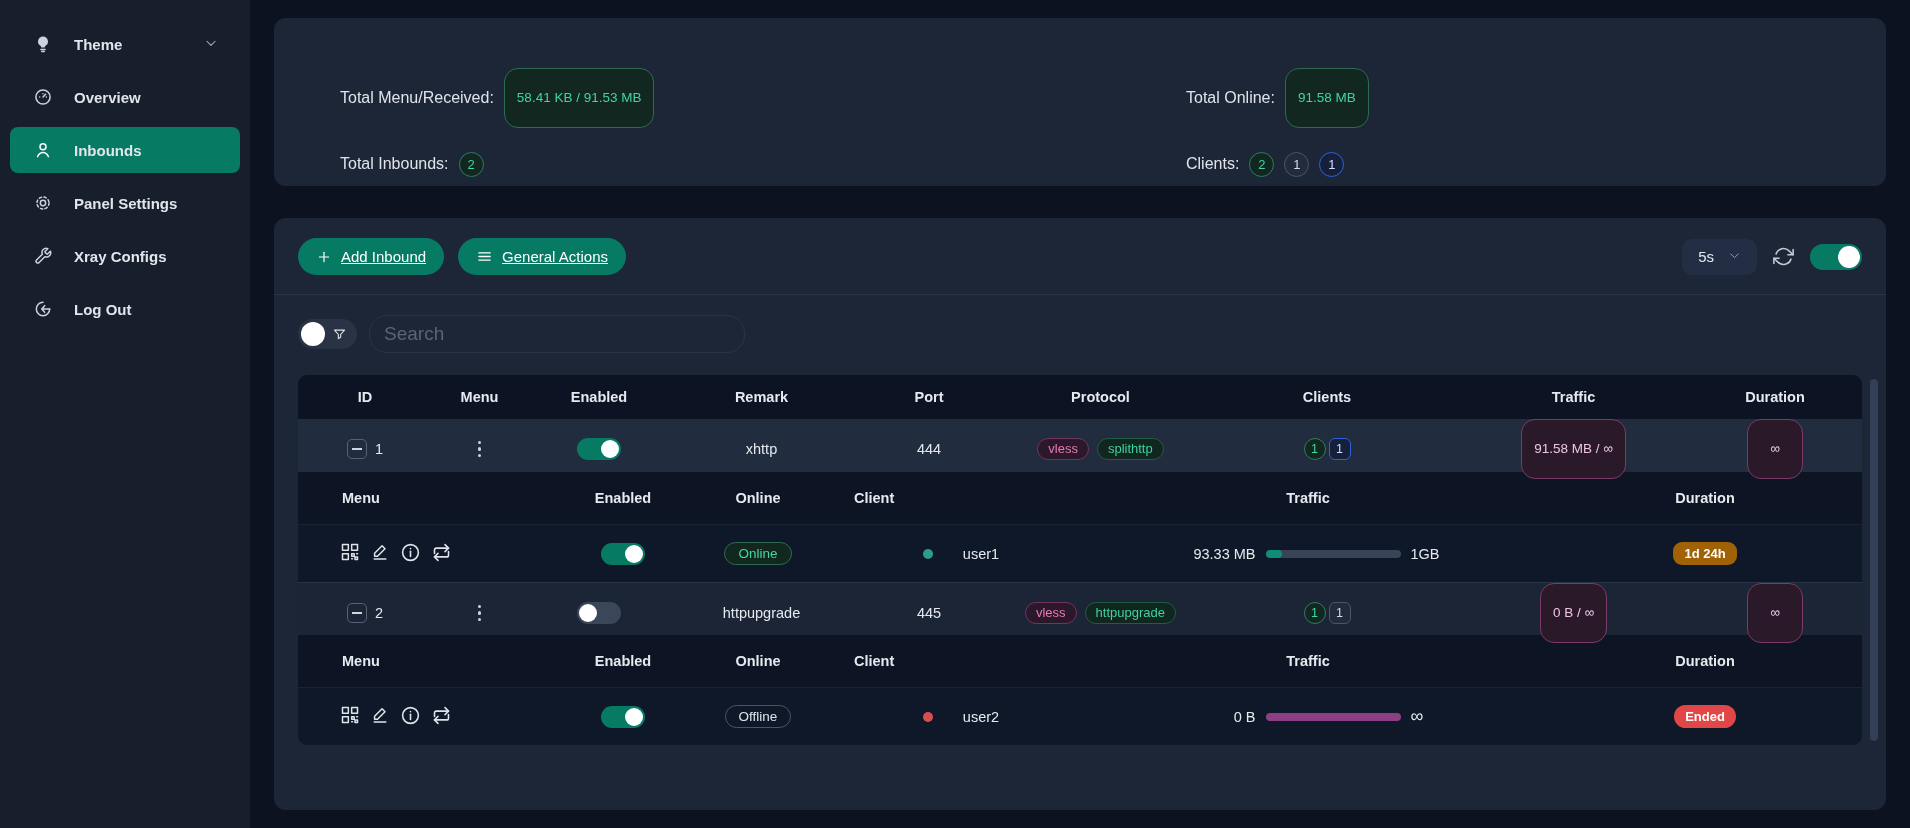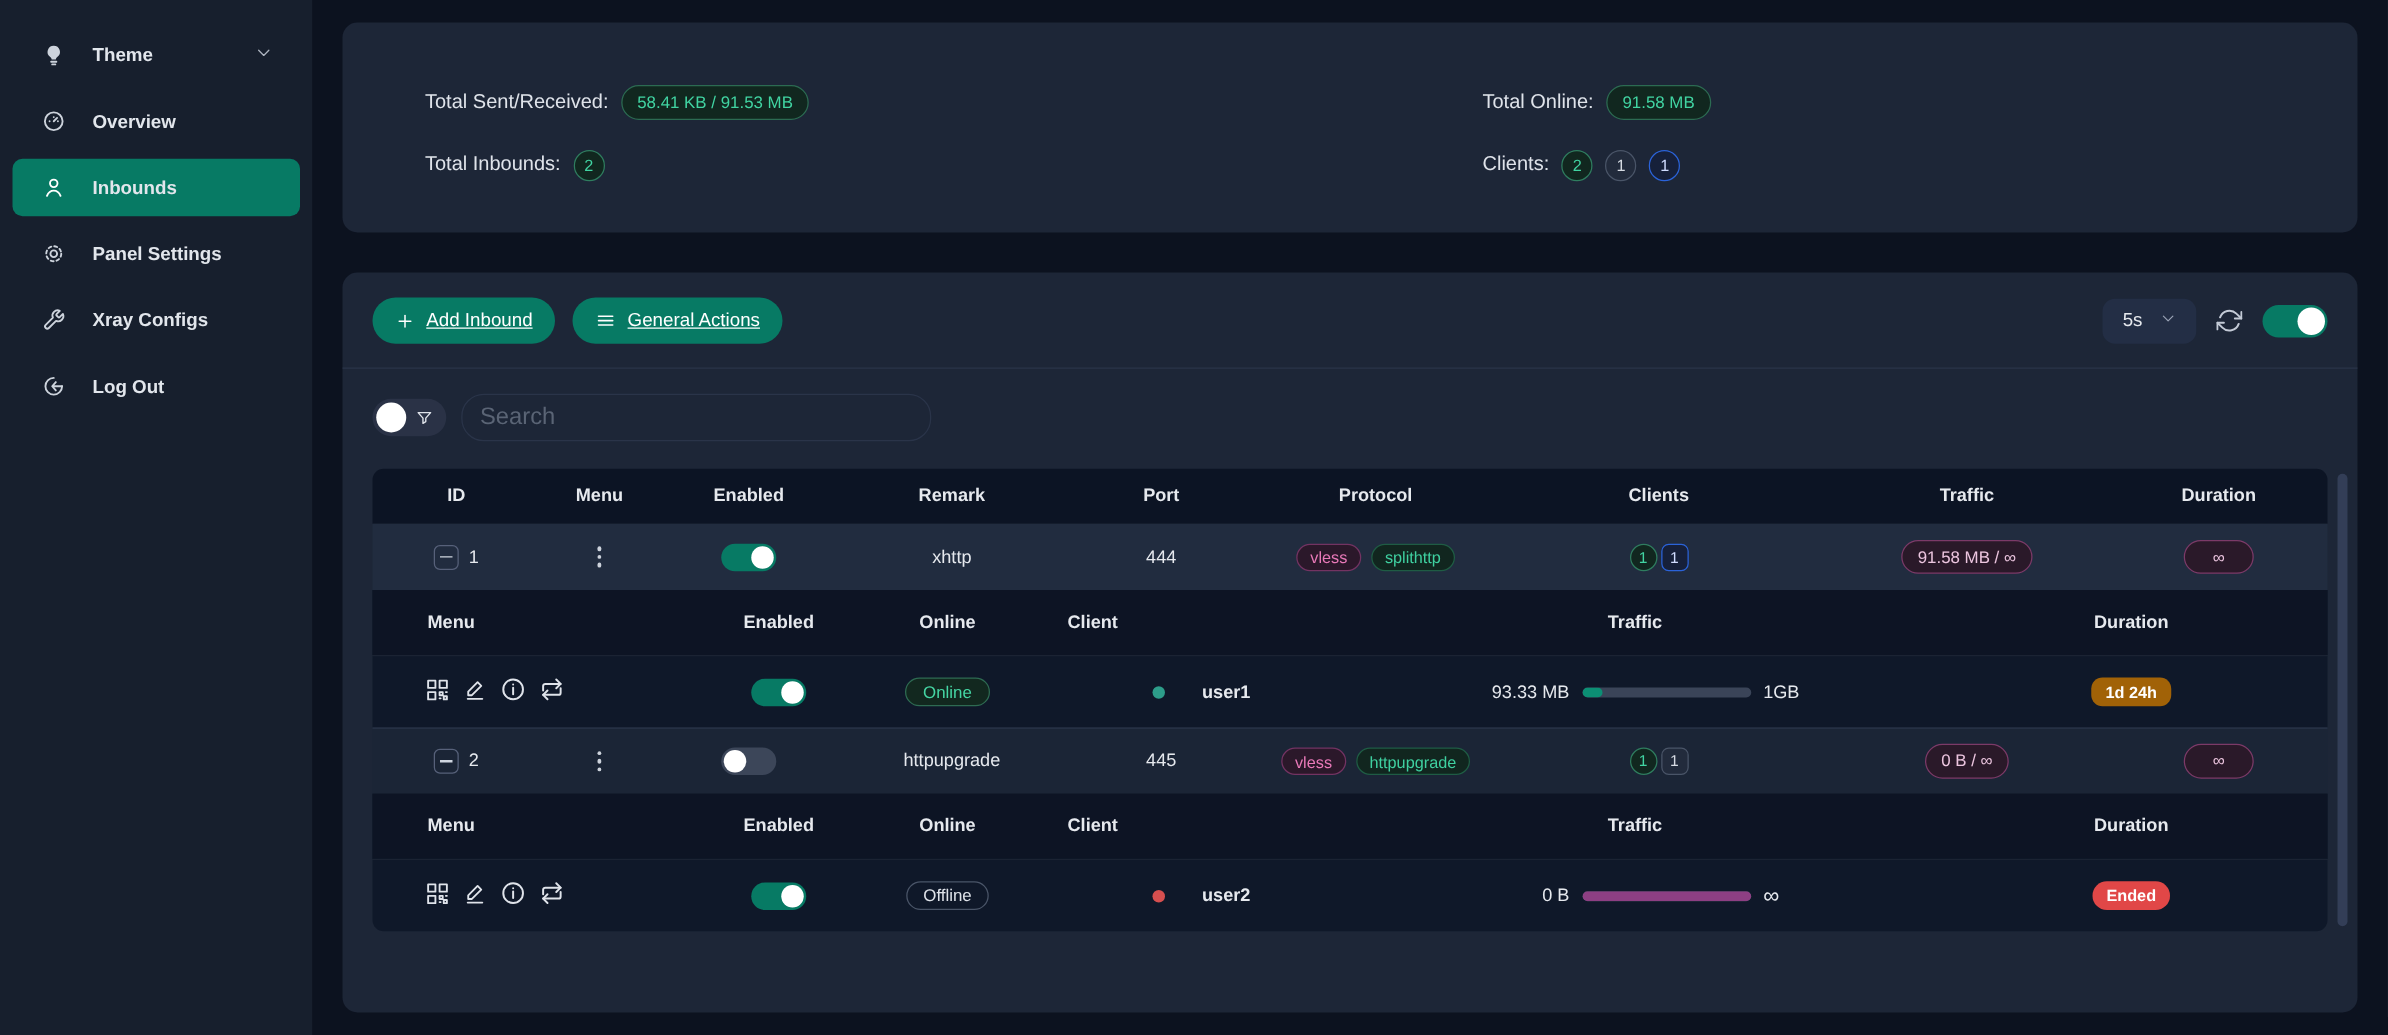--- a/index.html
+++ b/index.html
@@ -23,21 +23,21 @@
   svg.ic { width:20px; height:20px; stroke:currentColor; fill:none; stroke-width:1.8; stroke-linecap:round; stroke-linejoin:round; }
 
   
   .main { flex:1; padding:18px 24px; background:#0c121f; }
 
   .card { background:#1d2637; border-radius:12px; }
   .stats-card { height:168px; padding:50px 66px; display:grid; grid-template-columns:846px 1fr; row-gap:24px; margin-bottom:32px; }
   .stat-line { display:flex; align-items:center; gap:10px; }
   .stat-label { color:#dfe3ea; font-size:16px; }
 
-  .pill { display:inline-flex; align-items:center; justify-content:center; border-radius:14px; padding:4px 12px; font-size:13.5px; line-height:1.3; }
+  .pill { display:inline-flex; align-items:center; justify-content:center; border-radius:14px; padding:20px 12px; font-size:13.5px; line-height:1.3; }
   .pill.green-o { color:#41d4a2; border:1px solid #2c6b52; background:#11271f; }
   .pill.pink-o  { color:#ecc5df; border:1px solid #7c3a68; background:#2a1929; }
 
   .circ { display:inline-flex; align-items:center; justify-content:center; width:25px; height:25px; border-radius:50%; font-size:13px; }
   .circ.green { color:#41d4a2; border:1px solid #2f7d5f; background:#11271f; }
   .circ.gray  { color:#d6dbe3; border:1px solid #4a5568; background:#222b3c; }
   .circ.blue  { color:#d0dcff; border:1px solid #2b63d9; background:#16203a; }
 
   
   .panel-card { height:592px; padding:20px 24px; }
@@ -102,21 +102,21 @@
   .sub-head > div:first-child { padding-left:44px; }
   .sub-head > div { display:flex; justify-content:center; }
   .sub-head > div:first-child, .sub-head > div.lft { justify-content:flex-start; }
   .sub-row { height:58px; border-top:1px solid rgba(255,255,255,0.05); font-size:14.5px; }
   .sub-row > div { display:flex; align-items:center; justify-content:center; }
   .action-icons { justify-content:flex-start !important; padding-left:42px; gap:10px; color:#dfe3ea; }
   .action-icons svg { cursor:pointer; }
   .status-badge { border-radius:14px; padding:3px 13px; font-size:13.5px; }
   .status-badge.online  { color:#45d6a4; border:1px solid #2e6b52; background:#12281f; }
   .status-badge.offline { color:#dfe3e9; border:1px solid #4a5568; background:transparent; }
-  .client-cell { justify-content:space-between; gap:30px; padding-left:36px;font-weight:bold; }
+  .client-cell { justify-content:space-between; gap:30px; padding-left:36px; }
   .dot { width:10px; height:10px; border-radius:50%; }
   .dot.teal { background:#2d9d8a; } .dot.red { background:#d64f4f; }
 
   .traffic-cell { gap:10px; }
   .t-used { min-width:86px; text-align:right; }
   .pbar { width:135px; height:8px; border-radius:4px; background:#3a4458; overflow:hidden; }
   .pbar .fill { height:100%; border-radius:4px; }
   .fill.green { background:#0c8f74; } .fill.purple { background:#8d3f83; }
   .t-total { min-width:36px; }
 
@@ -189,21 +189,21 @@
           </svg>
       </span>
       <span>Log Out</span>
     </div>
   </nav>
 
   <main class="main">
 
     <section class="card stats-card">
       <div class="stat-line">
-        <span class="stat-label">Total Sent/Received:</span>
+        <span class="stat-label">Total Menu/Received:</span>
         <span class="pill green-o">58.41 KB / 91.53 MB</span>
       </div>
       <div class="stat-line">
         <span class="stat-label">Total Online:</span>
         <span class="pill green-o">91.58 MB</span>
       </div>
       <div class="stat-line">
         <span class="stat-label">Total Inbounds:</span>
         <span class="circ green">2</span>
       </div>

